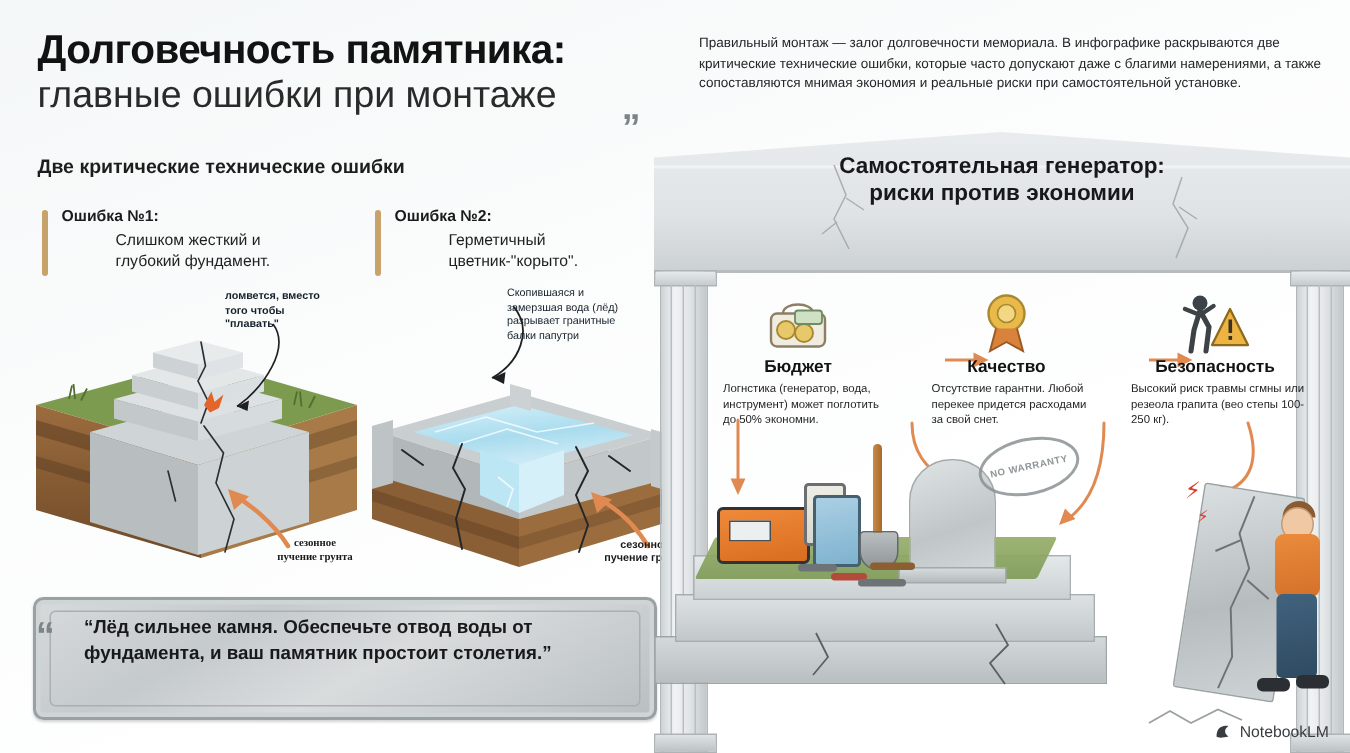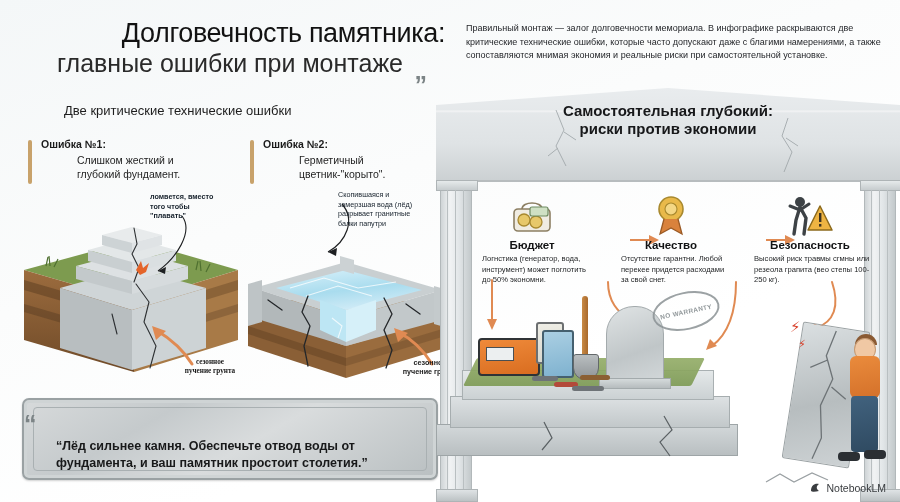--- a/index.html
+++ b/index.html
@@ -7,24 +7,24 @@
     width:900px;height:502px;overflow:hidden;
     font-family:"Liberation Sans","DejaVu Sans",sans-serif;
     background:#ffffff;color:#1b1b1b;
   }
   .page{position:relative;width:900px;height:502px;
         background:linear-gradient(160deg,#f4f7f8 0%,#fbfcfc 38%,#ffffff 70%);}
 
   
   .left{position:absolute;left:0;top:0;width:455px;height:502px;}
   .title-main{position:absolute;left:25px;top:18px;width:420px;
-    font-size:27px;font-weight:normal;letter-spacing:-.4px;color:#121212;line-height:1.12;text-align:right;}
+    font-size:27px;font-weight:bold;letter-spacing:-.4px;color:#121212;line-height:1.12;}
   .title-sub{position:absolute;left:25px;top:49px;width:420px;
-    font-size:25px;font-weight:normal;color:#2a2a2a;line-height:1.14;margin-left:32px;}
-  .sec-head{position:absolute;left:25px;top:103px;font-size:13px;font-weight:normal;color:#1d1d1d;margin-left:39px;}
+    font-size:25px;font-weight:normal;color:#2a2a2a;line-height:1.14;}
+  .sec-head{position:absolute;left:25px;top:103px;font-size:13px;font-weight:bold;color:#1d1d1d;}
 
   .errbox{position:absolute;width:200px;}
   .errbox .bar{position:absolute;left:0;top:2px;width:4px;height:44px;background:#c8a26b;border-radius:2px;}
   .errbox .etitle{position:absolute;left:13px;top:0;font-size:10.5px;font-weight:bold;color:#1b1b1b;}
   .errbox .etext{position:absolute;left:13px;top:16px;font-size:10.5px;color:#1f1f1f;line-height:1.32;margin-left:36px;}
   #err1{left:28px;top:138px;}
   #err2{left:250px;top:138px;}
 
   .callout{position:absolute;font-size:7.2px;line-height:1.35;color:#15202b;}
   #co1{left:150px;top:192px;width:95px;}
@@ -39,21 +39,21 @@
   .quote{position:absolute;left:22px;top:398px;width:412px;height:78px;
     border-radius:7px;
     background:linear-gradient(150deg,#d7dadb 0%,#c5cacc 30%,#d9dcdd 55%,#b9bfc1 100%);
     border:2px solid #9aa1a3;box-shadow:inset 0 0 0 3px #cfd4d5, 0 1px 2px rgba(0,0,0,.18);}
   .quote .inner{position:absolute;left:9px;top:7px;right:9px;bottom:7px;
     border:1px solid #a9b0b2;border-radius:4px;}
   .qmark{position:absolute;font-size:25px;font-weight:bold;color:#7c8486;line-height:1;}
   #qm1{left:24px;top:412px;}
   #qm2{right:28px;bottom:404px;}
   .qtext{position:absolute;left:56px;top:410px;width:352px;
-    font-size:12.5px;font-weight:bold;line-height:1.38;color:#18191a;margin-top:28px;}
+    font-size:12.5px;font-weight:bold;line-height:1.38;color:#18191a;}
   .qauth{position:absolute;left:50px;top:452px;width:360px;font-size:12px;color:#1c1d1e;}
 
   
   .right{position:absolute;left:436px;top:88px;width:464px;height:414px;overflow:hidden;}
   .pediment{position:absolute;left:0;top:0;width:464px;height:92px;
     background:linear-gradient(180deg,#e9ecee 0%,#dfe3e5 60%,#ccd1d3 100%);
     clip-path:polygon(50% 0%,100% 17px,100% 100%,0 100%,0 17px);
     border-bottom:2px solid #b7bcbe;}
   .pedi-line{position:absolute;left:0;top:0;width:464px;height:92px;
     clip-path:polygon(50% 0%,100% 17px,100% 100%,0 100%,0 17px);
@@ -299,21 +299,21 @@
     <div class="pedi-line"></div>
     <svg width="464" height="92" style="position:absolute;left:0;top:0">
       <g stroke="#9aa1a4" stroke-width="1" fill="none" opacity=".8">
         <path d="M120,22 L128,42 L120,58 L130,78"></path>
         <path d="M128,44 L140,52 M122,60 L112,68"></path>
         <path d="M352,30 L346,48 L356,64 L348,84"></path>
         <path d="M350,50 L362,58"></path>
       </g>
     </svg>
     <div class="ptitle">
-      <div>Самостоятельная глубокий:</div>
+      <div>Самостоятельная генератор:</div>
       <div>риски против экономии</div>
     </div>
 
     <div class="col l">
       <div class="flute"></div>
       <div class="flute2"></div>
       <div class="flute3"></div>
     </div>
     <div class="col r">
       <div class="flute"></div>

